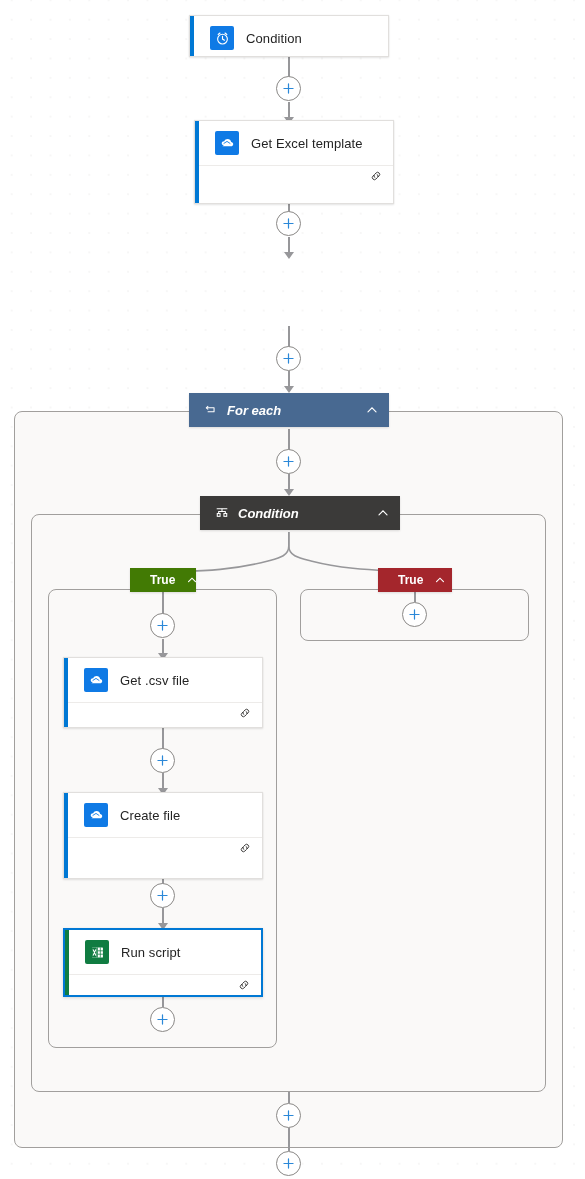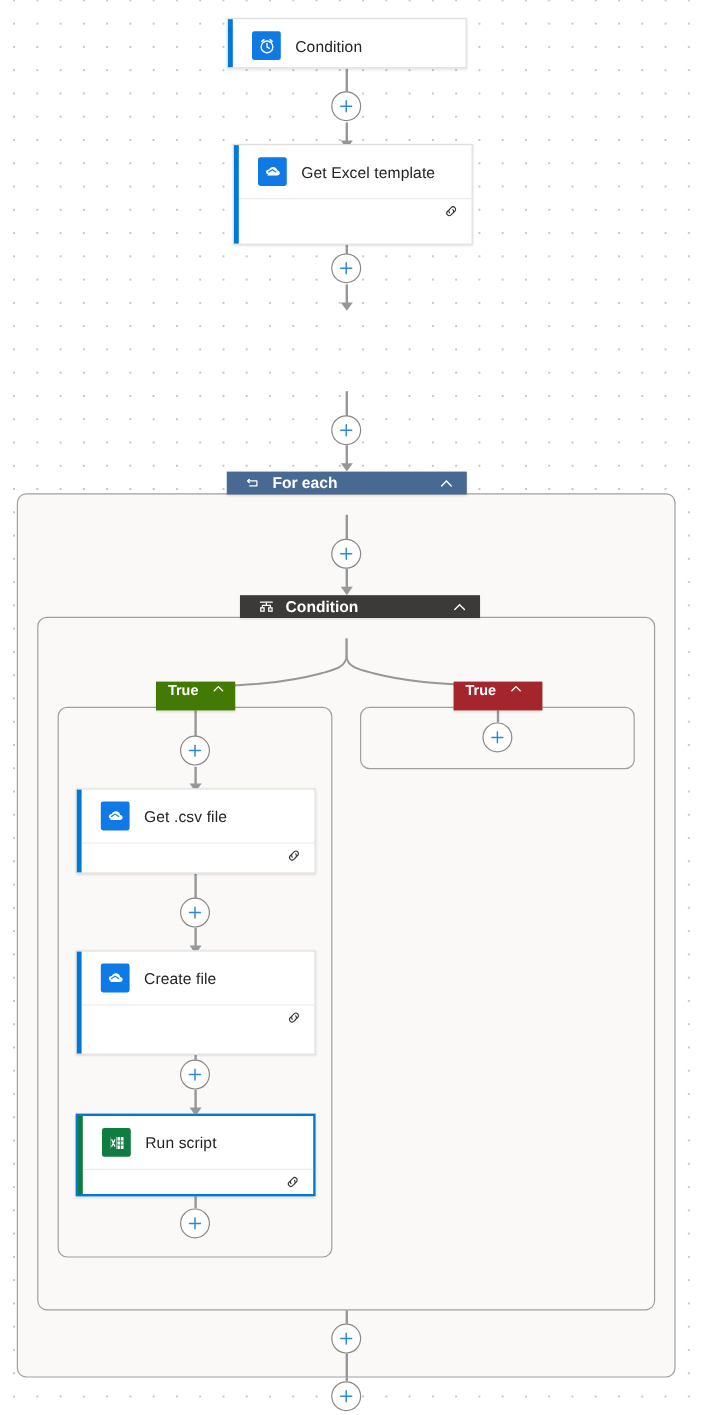--- a/index.html
+++ b/index.html
@@ -56,34 +56,35 @@
     margin-left:12px;font-size:13px;color:#242424;letter-spacing:.1px;
     white-space:nowrap;overflow:hidden;text-overflow:ellipsis;
   }
   .card-foot{
     border-top:1px solid #edebe9;height:24px;display:flex;
     align-items:center;justify-content:flex-end;padding-right:10px;
   }
 
   
   .scope-head{
-    position:absolute;width:200px;height:19px;display:flex;align-items:center;
+    position:absolute;width:200px;height:34px;display:flex;align-items:center;
     padding:0 10px 0 14px;box-sizing:border-box;color:#ffffff;
     box-shadow:0 1px 2px rgba(0,0,0,.12);
+    font-style:italic;
   }
   .scope-head .sh-icon{width:15px;height:15px;flex:0 0 auto;display:flex;align-items:center;justify-content:center;}
   .scope-head .sh-title{margin-left:9px;font-size:13px;font-weight:bold;flex:1 1 auto;white-space:nowrap;}
   .scope-head .sh-chev{width:14px;height:14px;flex:0 0 auto;}
   .head-foreach{left:189px;top:393px;background:#486991;}
   .head-condition{left:200px;top:496px;background:#3b3a39;}
 
   
   .branch-label{
-    position:absolute;height:24px;display:flex;align-items:flex-start;
-    padding:0 10px;box-sizing:border-box;color:#ffffff;font-size:12px;font-weight:bold;
+    position:absolute;height:24px;display:flex;align-items:center;
+    padding:0 20px;box-sizing:border-box;color:#ffffff;font-size:12px;font-weight:bold;
     box-shadow:0 1px 2px rgba(0,0,0,.12);
   }
   .branch-label .bl-chev{width:12px;height:12px;margin-left:11px;}
   .label-true{left:130px;top:568px;width:66px;background:#427a04;}
   .label-false{left:378px;top:568px;width:74px;background:#a4262c;}
 
   .curve{position:absolute;left:0;top:0;pointer-events:none;}
 </style>
 </head>
 <body>

